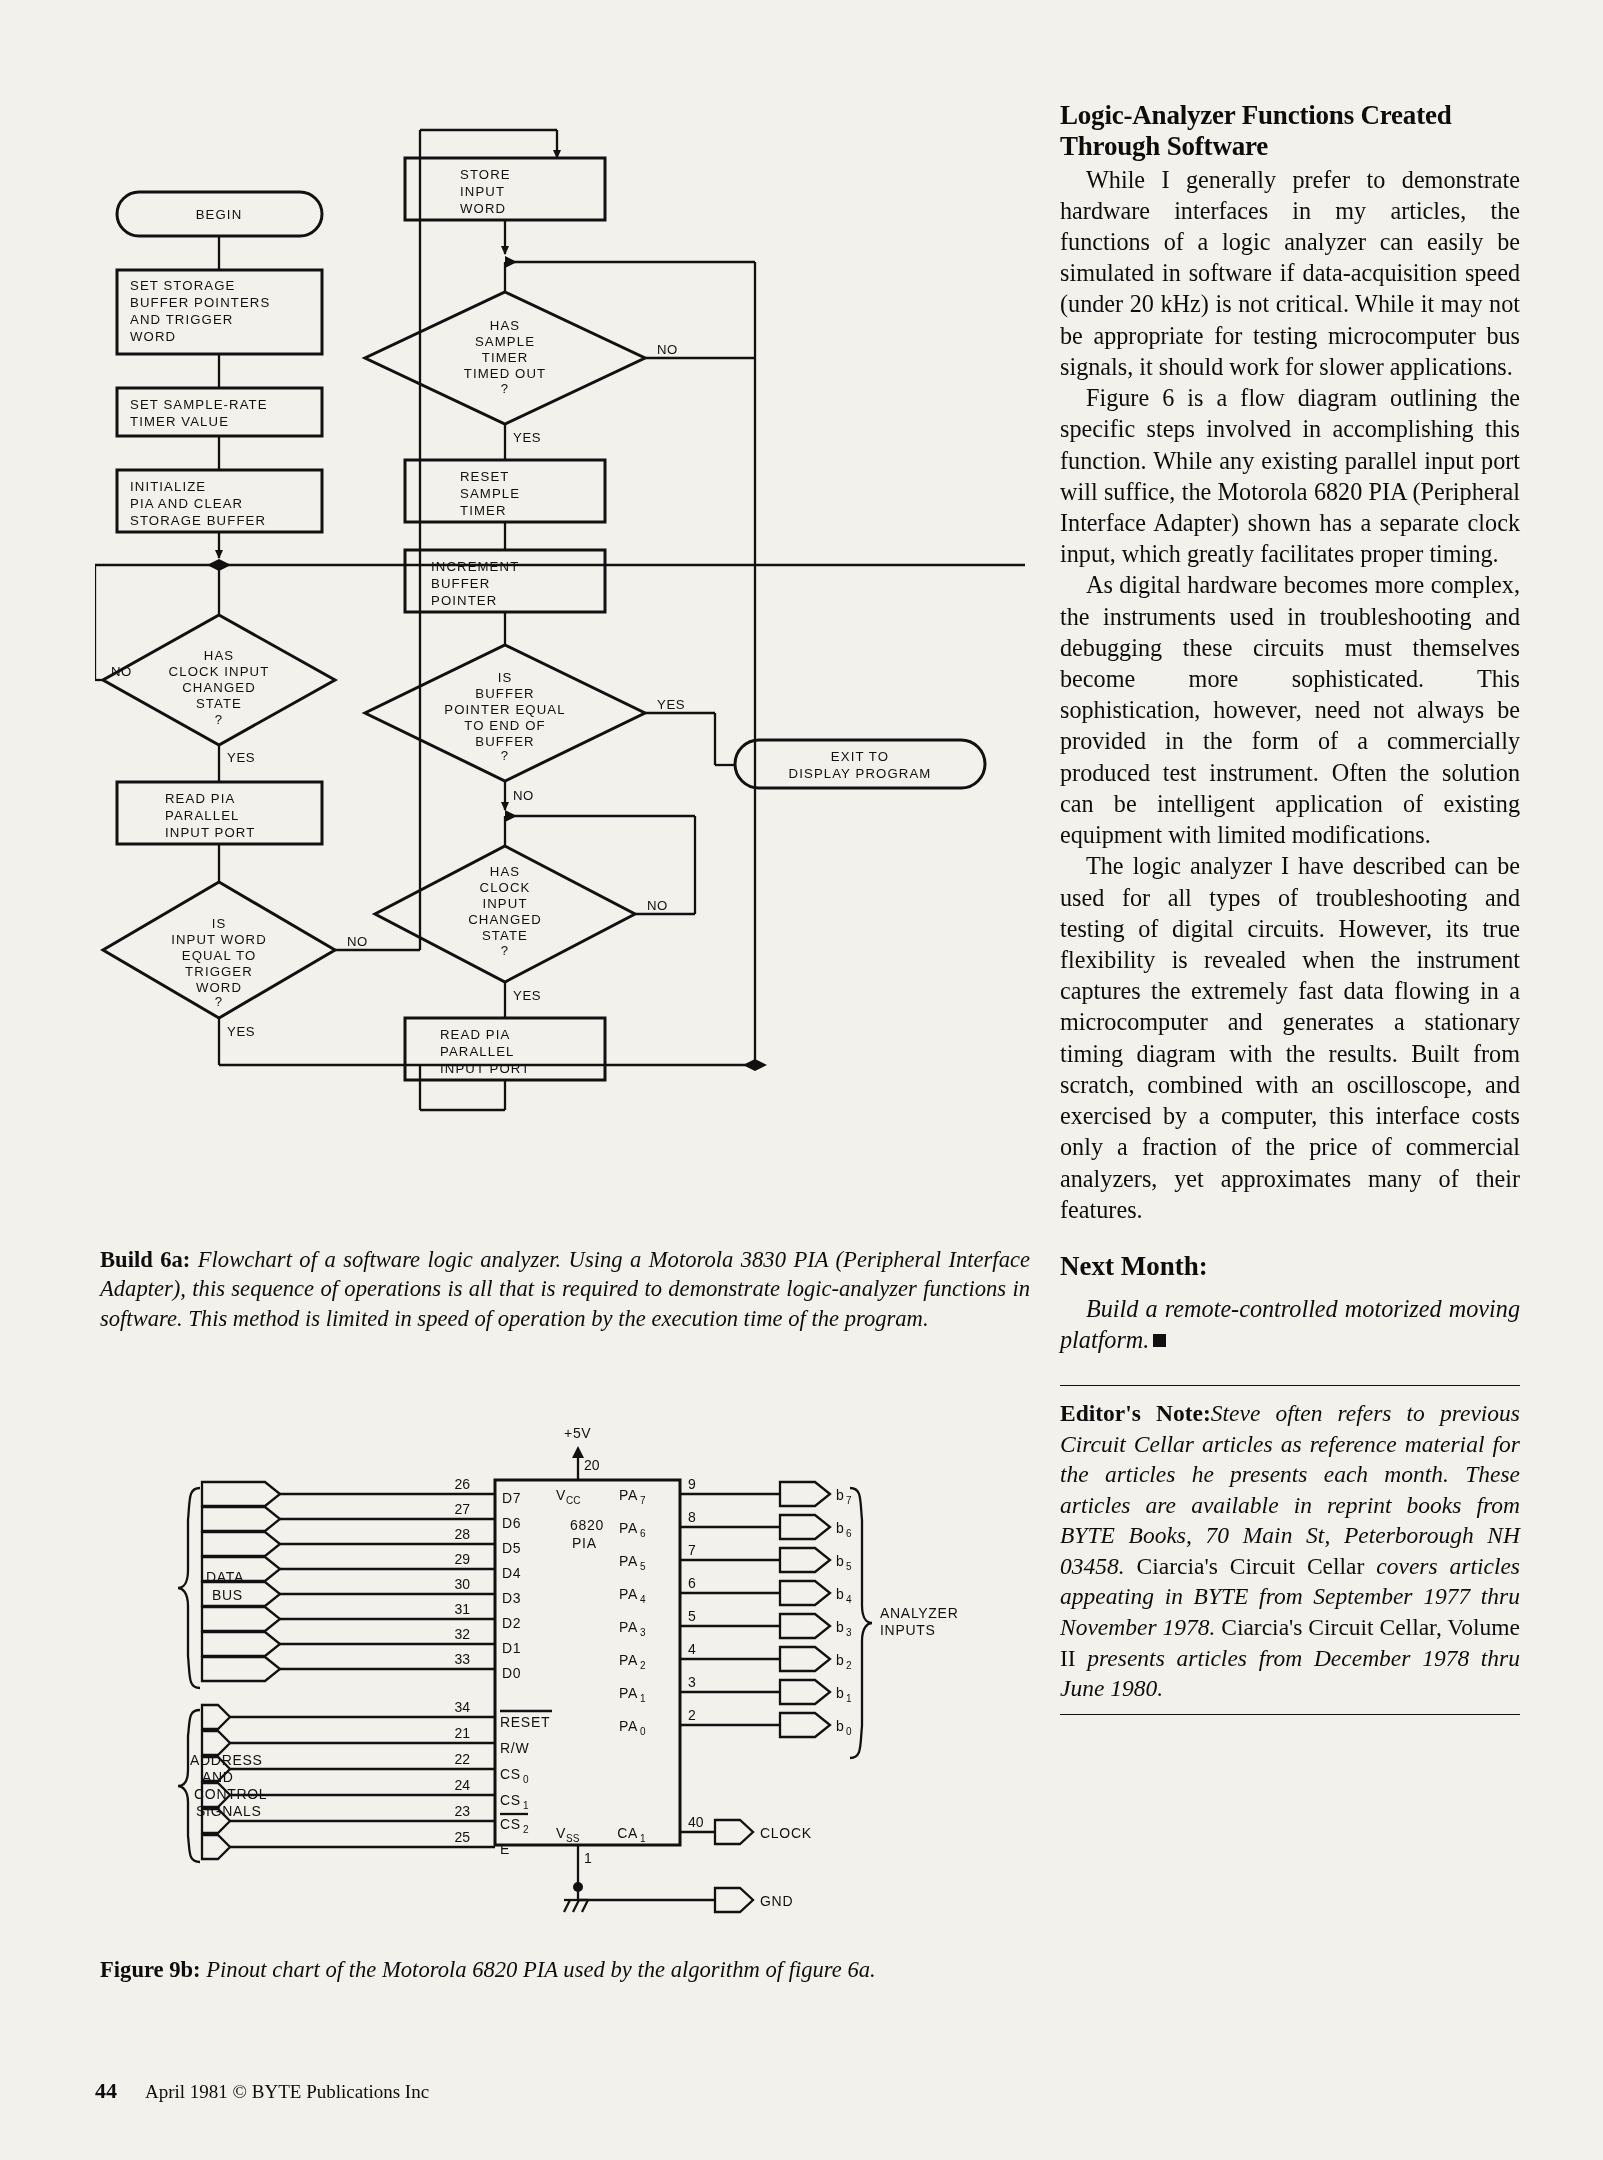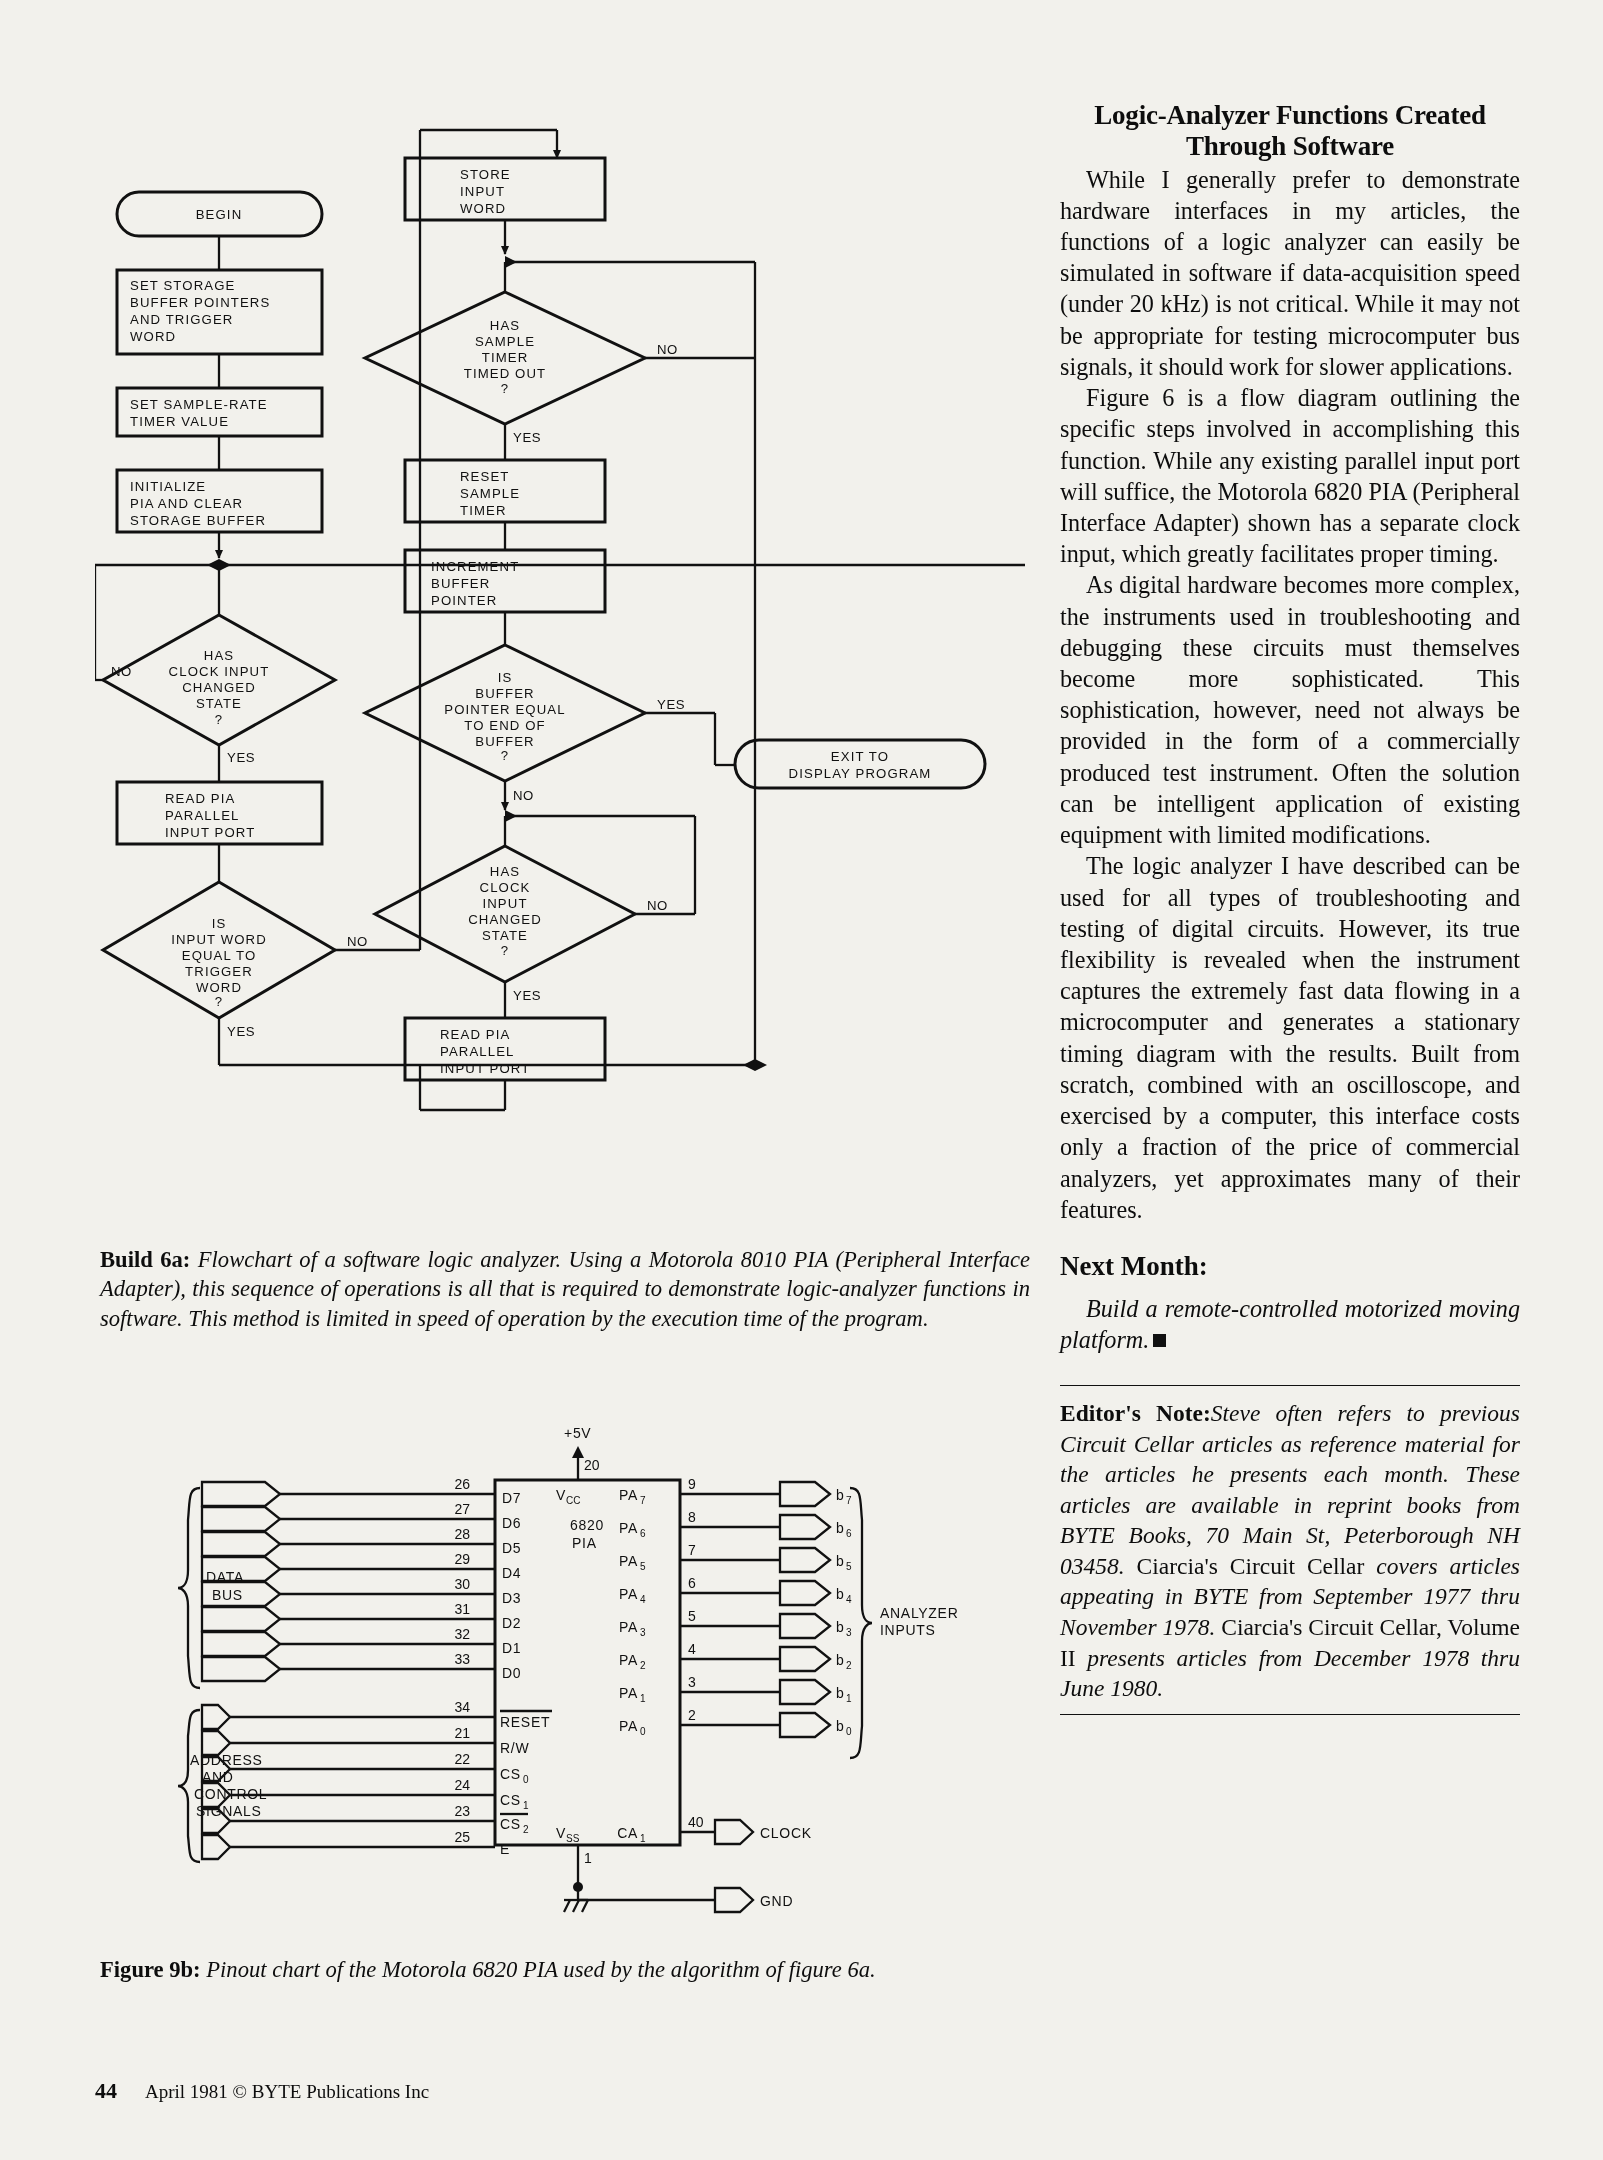--- a/index.html
+++ b/index.html
@@ -18,21 +18,20 @@
     position:absolute;
     left:1060px; top:100px; width:460px;
   }
   .right-col h2 {
     font-family:"Liberation Serif", serif;
     font-weight:bold;
     font-size:27px;
     line-height:1.14;
     margin:0 0 2px 0;
     letter-spacing:-0.2px;
-    text-align:center;
   }
   .right-col h3 {
     font-family:"Liberation Serif", serif;
     font-weight:bold;
     font-size:27px;
     line-height:1.14;
     margin:26px 0 1px 0;
   }
   .right-col p {
     font-size:24.2px;
@@ -273,21 +272,21 @@
     <text class="fc-txt" x="345" y="963">INPUT PORT</text>
 
     <line class="ln" x1="410" y1="970" x2="410" y2="1000"></line>
     <line class="ln" x1="410" y1="1000" x2="325" y2="1000"></line>
     <line class="ln" x1="325" y1="1000" x2="325" y2="955"></line>
 
     <line class="ln" x1="660" y1="955" x2="660" y2="248"></line>
   </svg>
 
   <div class="caption" id="cap6a">
-    <b>Build 6a:</b><span> Flowchart of a software logic analyzer. Using a Motorola 8010 PIA (Peripheral Interface Adapter), this sequence of operations is all that is required to demonstrate logic-analyzer functions in software. This method is limited in speed of operation by the execution time of the program.</span>
+    <b>Build 6a:</b><span> Flowchart of a software logic analyzer. Using a Motorola 3830 PIA (Peripheral Interface Adapter), this sequence of operations is all that is required to demonstrate logic-analyzer functions in software. This method is limited in speed of operation by the execution time of the program.</span>
   </div>
 
   <svg id="fig6b" width="830" height="500" viewBox="0 0 830 500" style="position:absolute; left:160px; top:1420px;">
 
     <rect class="shape-th" x="335" y="60" width="185" height="365"></rect>
     <text class="pin-txt" x="410" y="110">6820</text>
     <text class="pin-txt" x="412" y="128">PIA</text>
 
     <text class="pin-txt" x="404" y="18">+5V</text>
     <path d="M418,26 L412,38 L424,38 z" fill="#111"></path>

